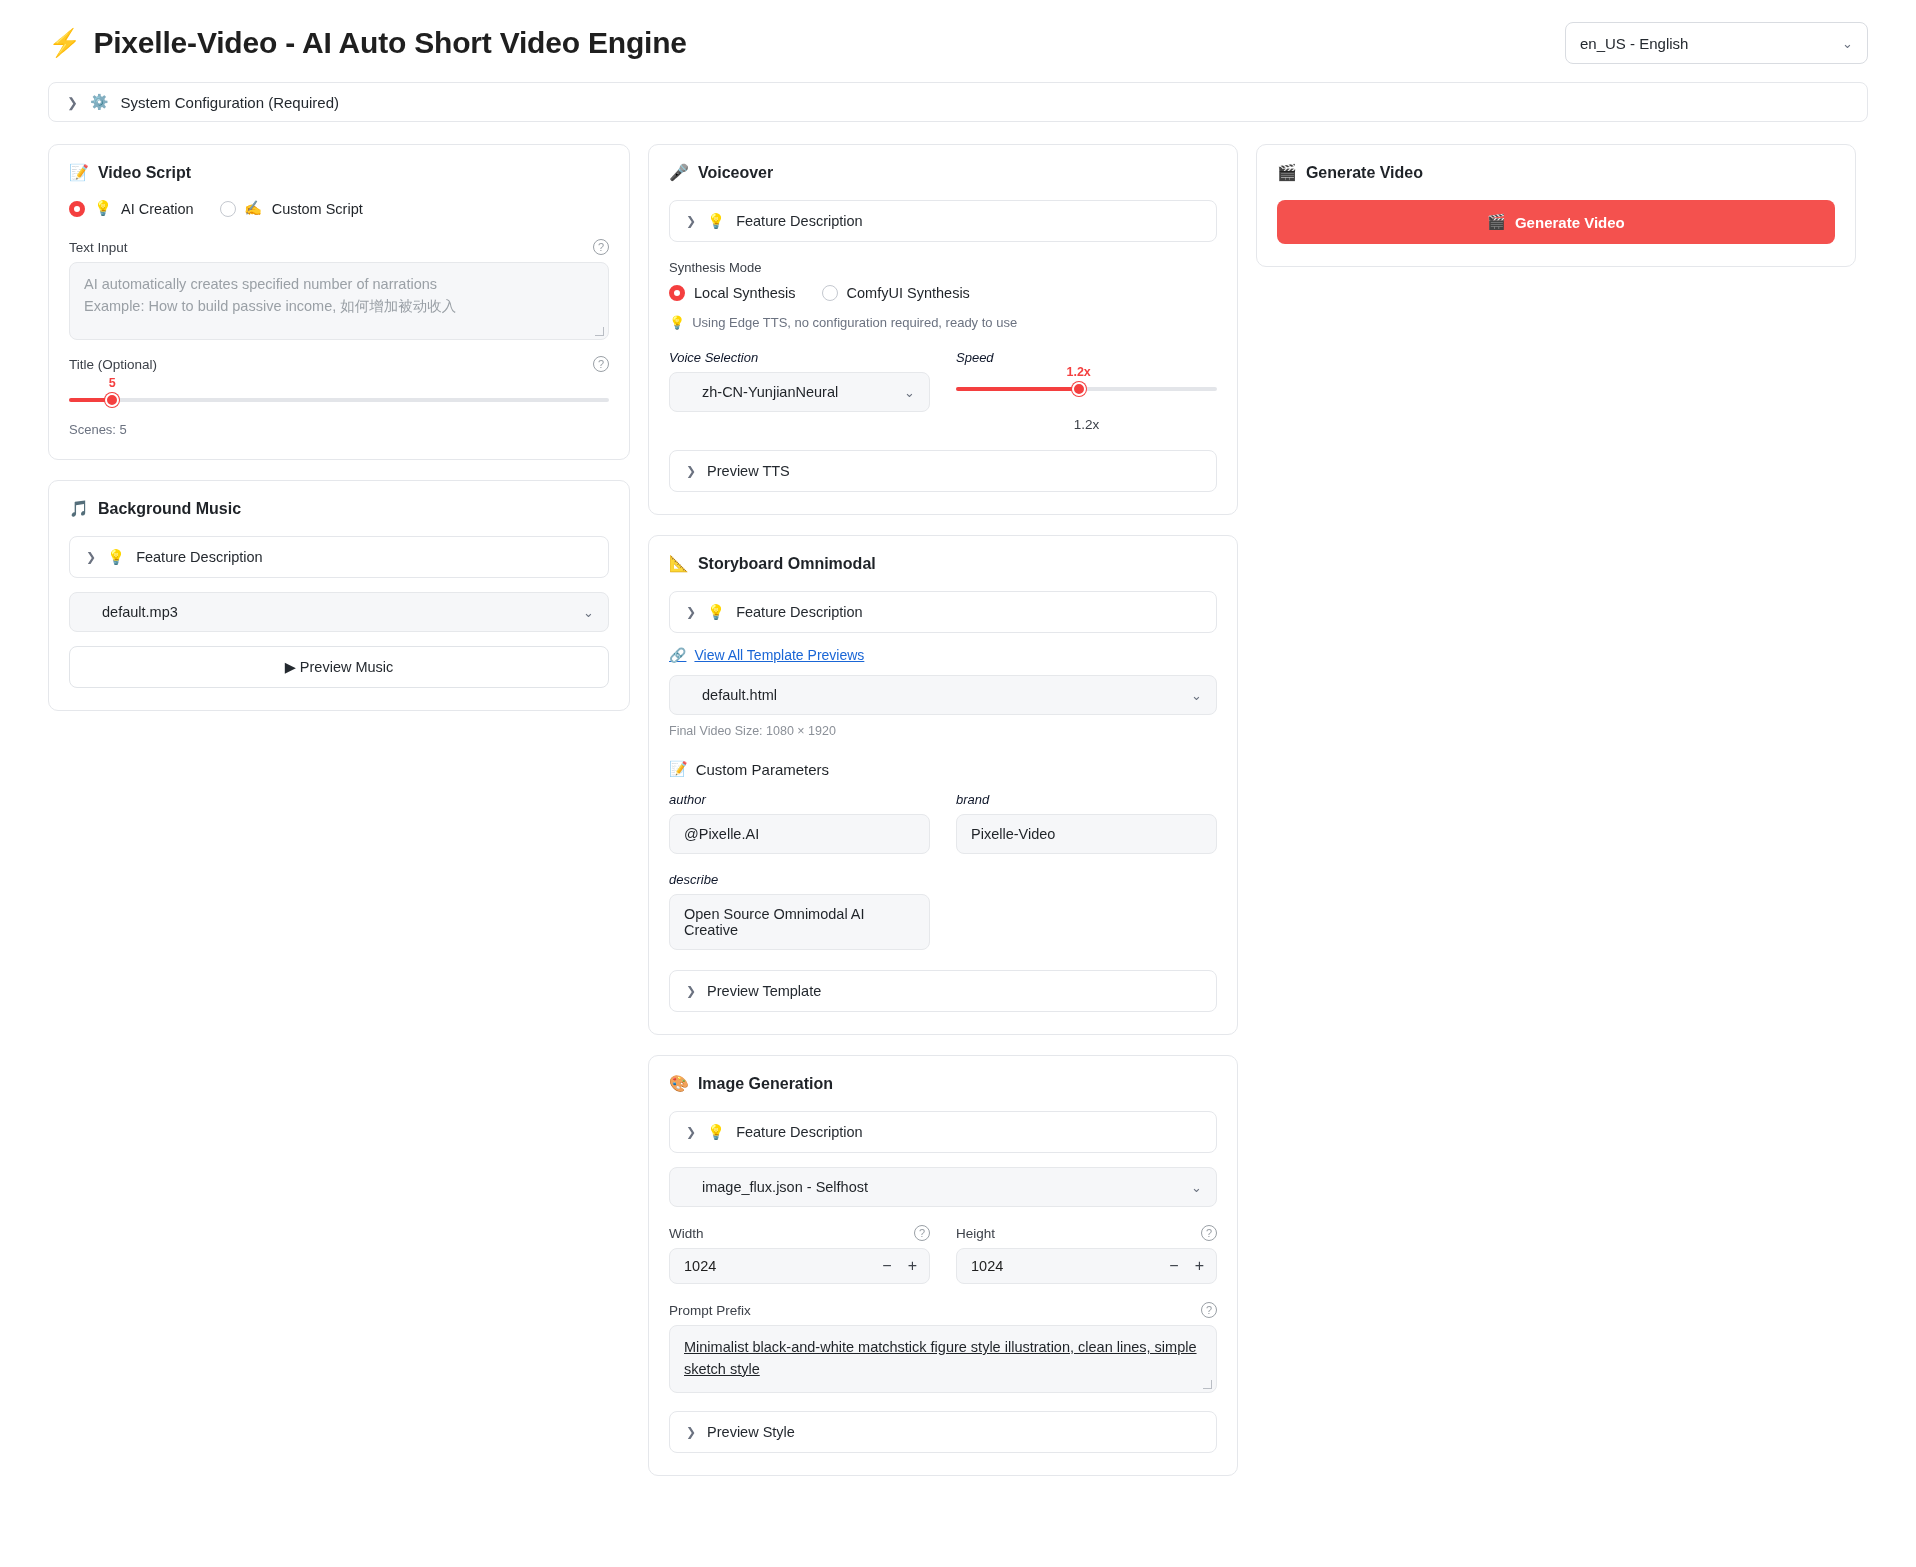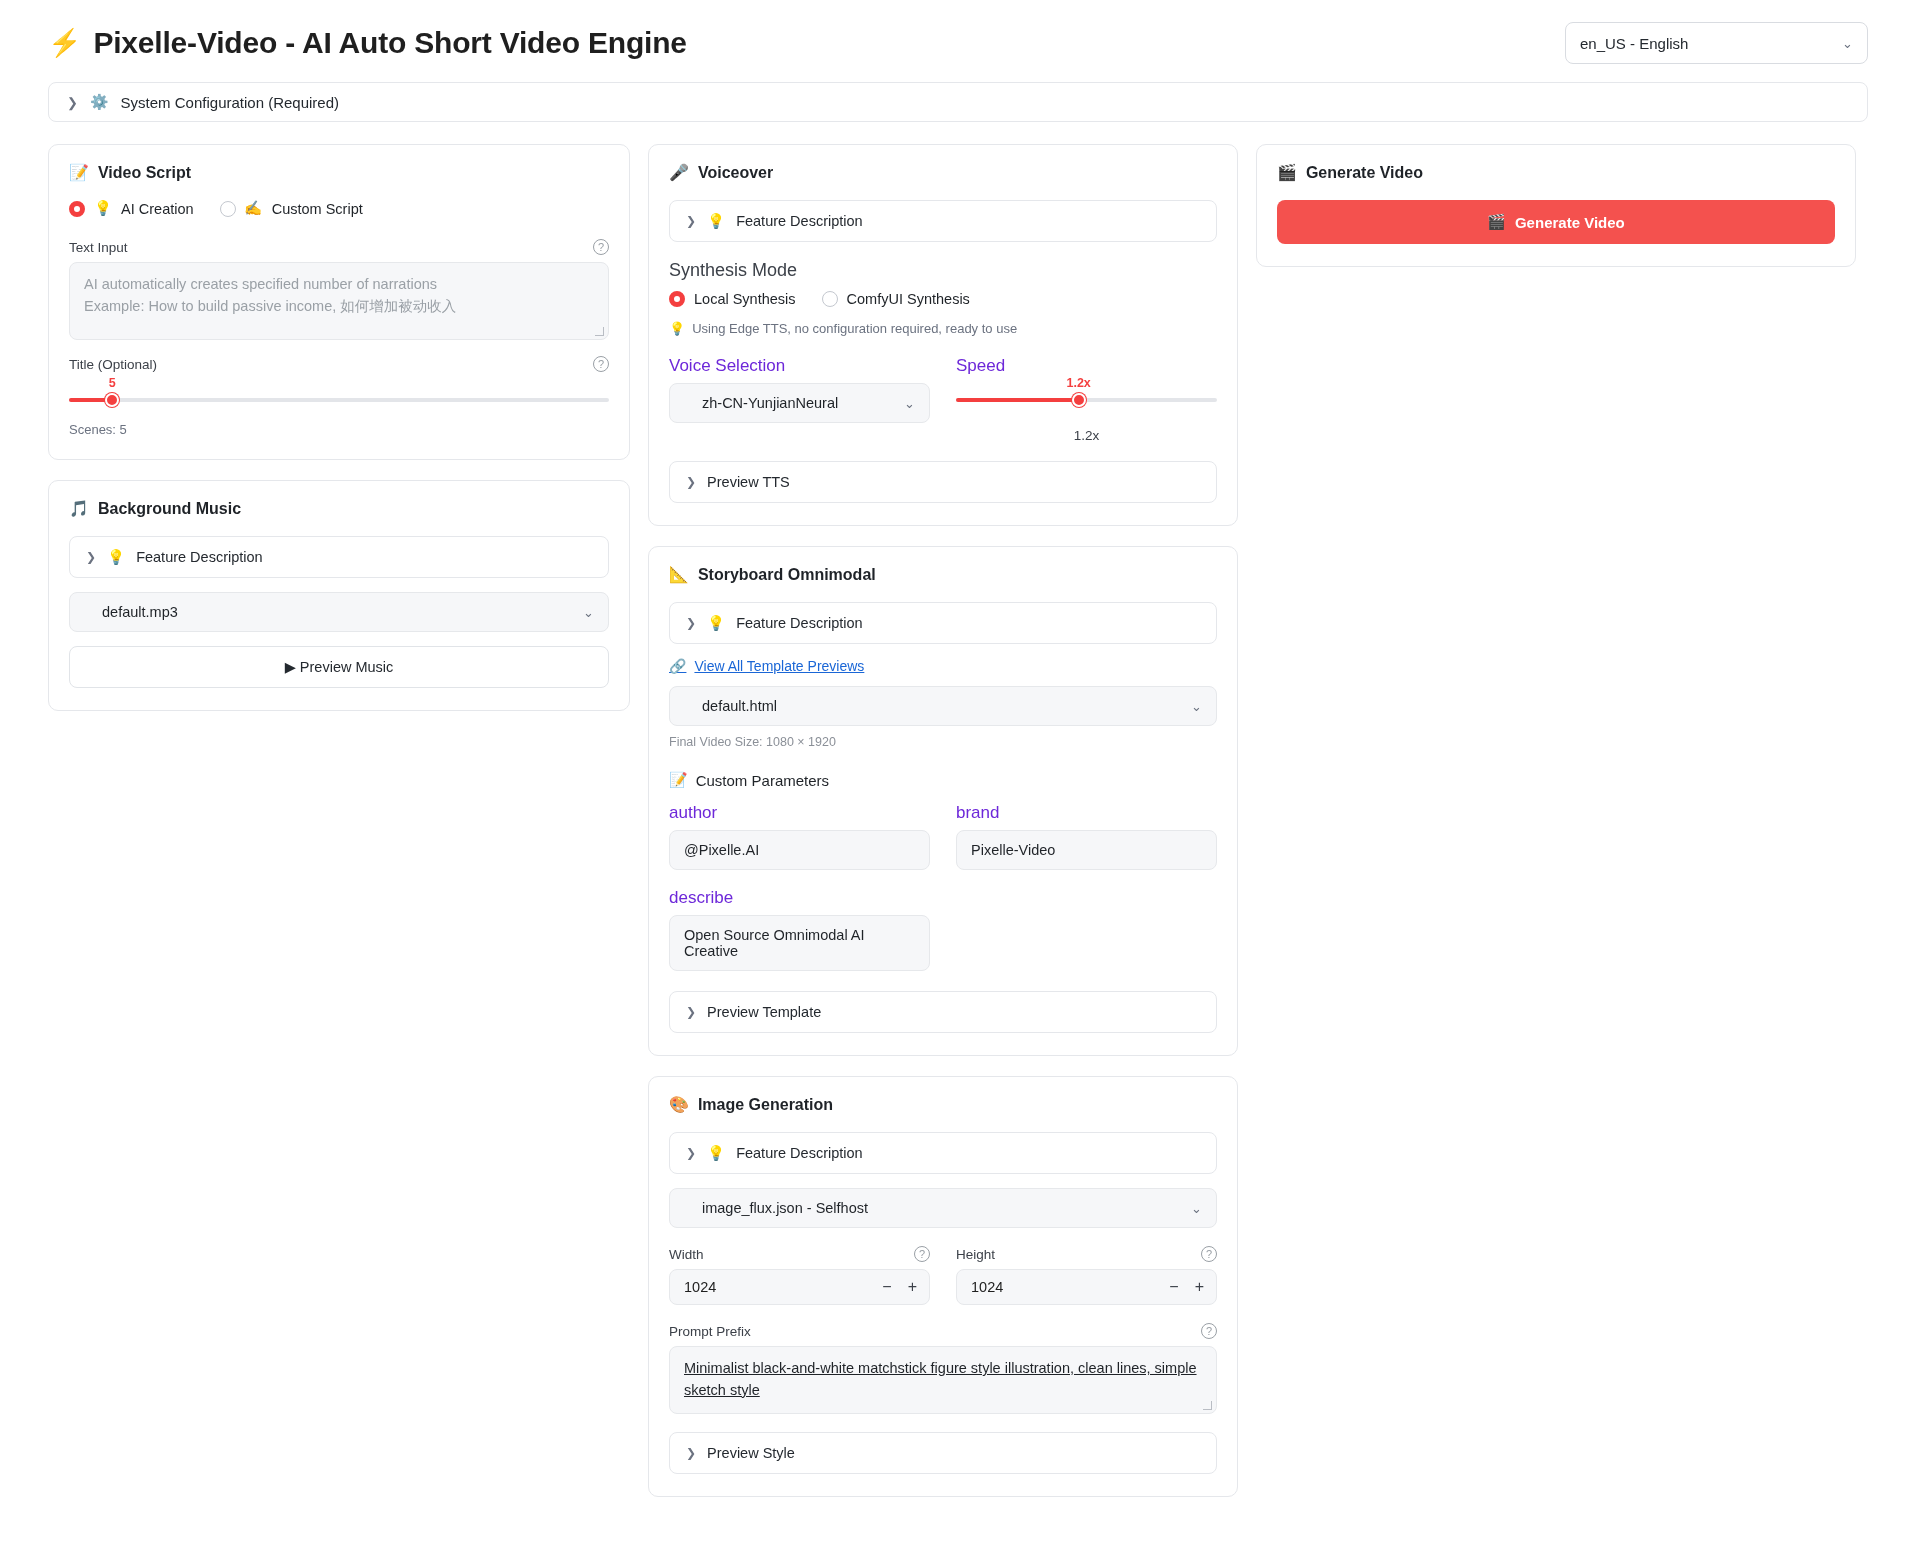--- a/index.html
+++ b/index.html
@@ -127,37 +127,37 @@
     gap: 8px; font-size: 14.5px; color: #24292f;
   }
   .btn-primary {
     width: 100%; height: 44px; border-radius: 8px;
     background: #f4514e; color: #fff; font-size: 15px; font-weight: bold;
     display: flex; align-items: center; justify-content: center; gap: 9px;
     border: none;
   }
 
   
-  .section-sub { font-size: 18px; color: #3c4149; margin: 18px 0 10px 0; }
+  .section-sub { font-size: 13px; color: #3c4149; margin: 18px 0 10px 0; }
   .two-col { display: flex; gap: 26px; }
   .two-col > div { flex: 1; }
   .link {
     font-size: 14px; color: #1a66d6; text-decoration: underline;
     display: flex; align-items: center; gap: 8px; margin: 14px 0 12px 0;
   }
   .tiny-note { font-size: 12.5px; color: #8b9098; margin-top: 9px; }
   .cp-title { font-size: 15px; color: #1f2328; display: flex; gap: 8px; align-items: center; margin: 22px 0 14px 0; }
   .stepper {
     display: flex; align-items: center; justify-content: space-between;
     border: 1px solid #e6e8eb; border-radius: 8px; background: #f6f7f9;
     padding: 0 12px 0 14px; height: 36px; font-size: 14.5px;
   }
   .stepper .ops { display: flex; gap: 16px; color: #3c4149; font-size: 16px; }
   .hint-line { font-size: 13px; color: #6b7280; display: flex; gap: 7px; align-items: center; margin: 14px 0 20px 0; }
-  .speed-label { font-size: 17px; color: #6d28d9; margin-bottom: 7px; }
+  .speed-label { font-size: 13px; color: #0f172a; margin-bottom: 7px; font-style: italic; }
   .center-val { text-align: center; font-size: 13.5px; color: #3c4149; margin-top: 26px; }
 </style>
 </head>
 <body>
 
 <div class="page">
 
   <div class="header-row">
     <div class="app-title">
       <span class="bolt">⚡</span>

